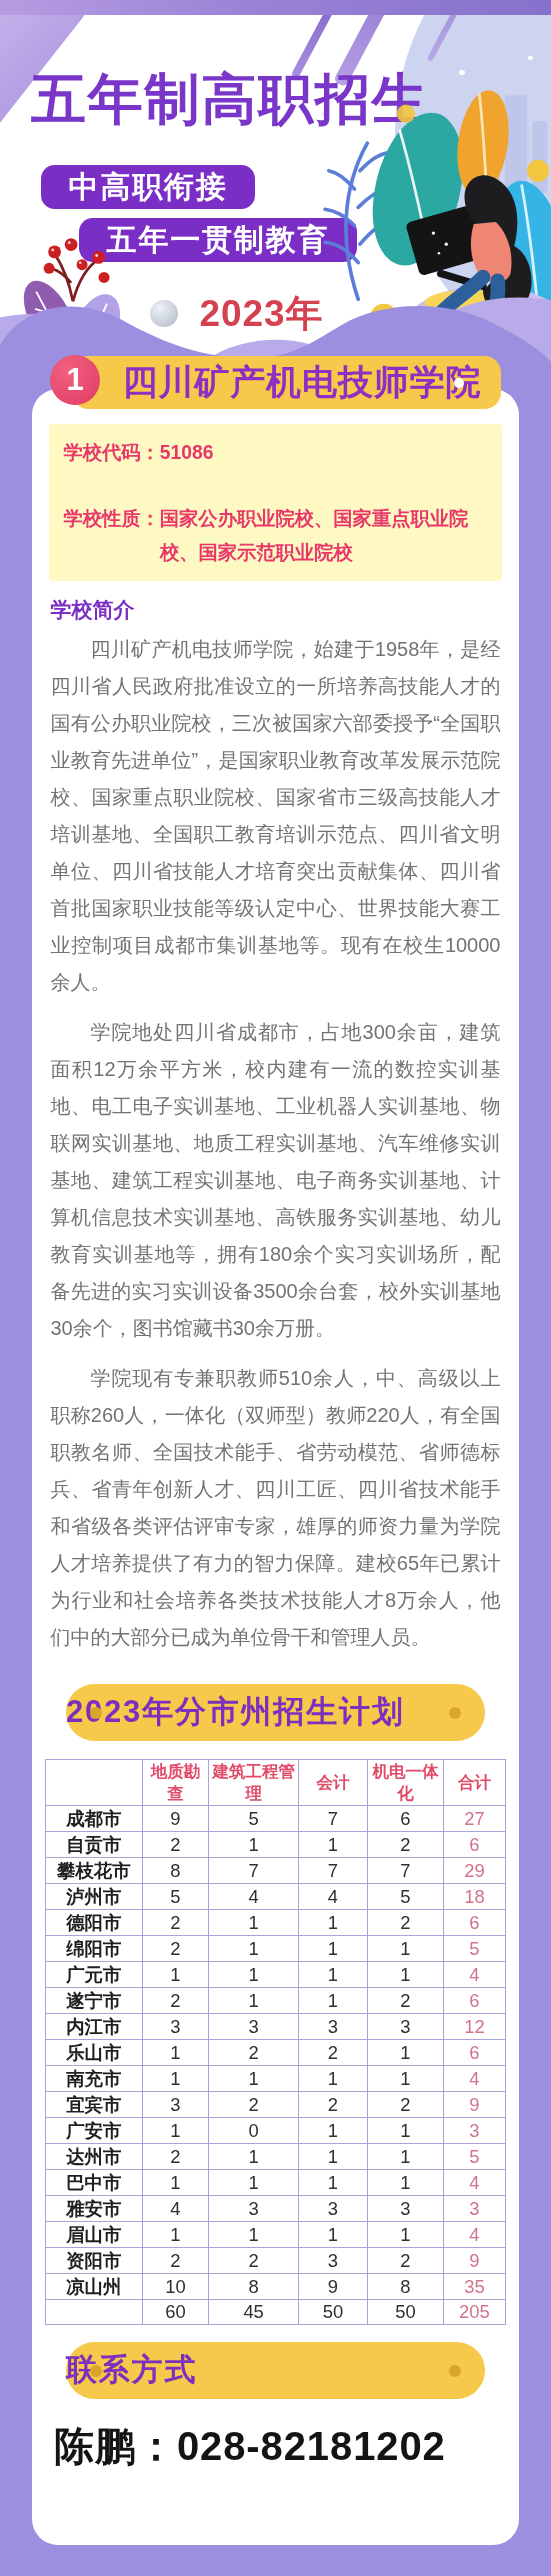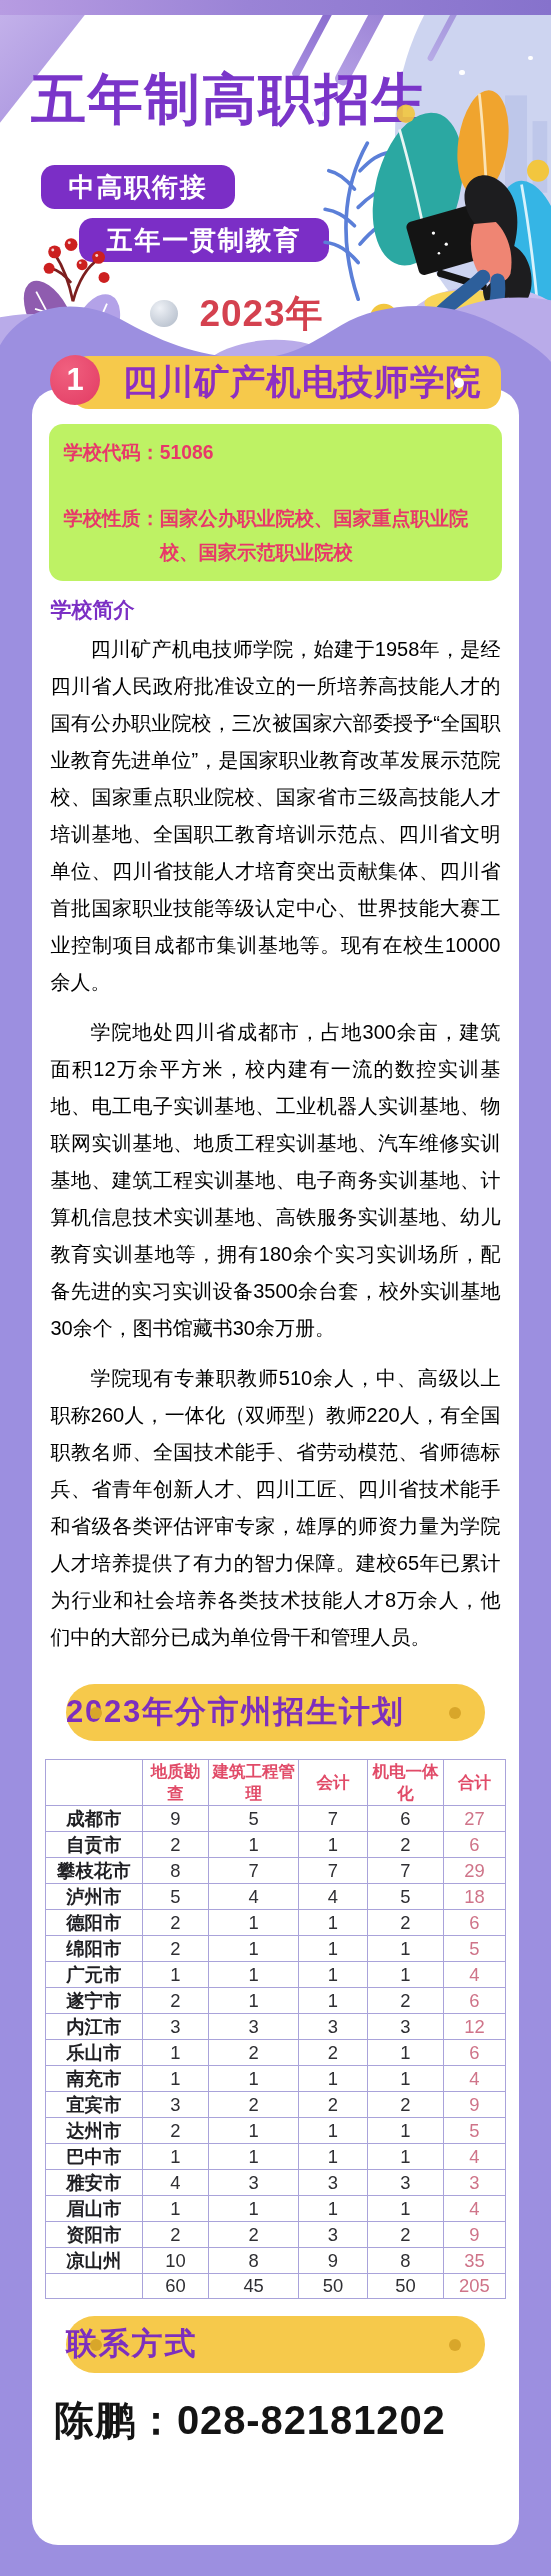--- a/index.html
+++ b/index.html
@@ -24,21 +24,21 @@
               clip-path:polygon(0 0,100% 0,0 100%);}
   .blob{position:absolute;left:395px;top:-138px;width:514px;height:514px;border-radius:50%;
         background:#cdd4f0;}
   .streak{position:absolute;background:linear-gradient(#7e5fc8,#a890e0);border-radius:5.5px;}
   .streak.s1{left:314px;top:-33px;width:8.3px;height:101px;transform:rotate(28deg);}
   .streak.s2{left:360px;top:-42px;width:13.8px;height:118px;transform:rotate(28deg);opacity:.85;}
   .streak.s3{left:443px;top:-22px;width:6.4px;height:72px;transform:rotate(28deg);opacity:.6;}
   .snow{position:absolute;border-radius:50%;background:#fff;}
   .hero-title{position:absolute;left:31px;top:48px;width:423px;
               font-size:55px;font-weight:700;letter-spacing:1.8px;color:#7a35c9;}
-  .pill{position:absolute;background:#7b2ec6;color:#fff;font-weight:700;font-size:26px;
+  .pill{position:absolute;background:#7b2ec6;color:#fff;font-weight:700;font-size:30px;
         line-height:44px;padding:0 27.6px;border-radius:13.8px;letter-spacing:1.8px;}
   .pill.p1{left:41px;top:150px;}
   .pill.p2{left:79px;top:203px;}
   .year-row{position:absolute;left:150px;top:274px;display:flex;align-items:center;gap:22px;}
   .ball{width:27.6px;height:27.6px;border-radius:50%;
         background:radial-gradient(circle at 35% 30%,#eef1f6,#aeb8c6);}
   .year-text{font-size:37px;font-weight:800;color:var(--year-red);letter-spacing:0.9px;}
   .leaves-svg{position:absolute;left:18.4px;top:222px;}
   .girl-svg{position:absolute;left:303px;top:18.4px;}
 
@@ -52,25 +52,25 @@
   .sec1-name{font-size:35px;font-weight:800;color:#8d2fc2;letter-spacing:0.9px;padding-left:31px;}
   .sec1-dot{position:absolute;right:37px;top:22px;width:10px;height:10px;border-radius:50%;background:#fff;}
   .num-badge{position:absolute;left:50px;top:355px;width:50px;height:50px;z-index:9;border-radius:50%;
              background:radial-gradient(circle at 35% 30%,#f0607f,#e23b63);
              color:#fff;font-size:31px;font-weight:800;
              display:flex;align-items:center;justify-content:center;}
 
   
   .card{position:absolute;left:32px;top:389px;width:487px;height:2156px;z-index:7;
         background:#fff;border-radius:26px;padding:35px 13px 0;}
-  .info-block{margin:0 3.7px;background:#bef264;border-radius:14px;padding:12px 14.7px;}
+  .info-block{margin:0 3.7px;background:#fef9c3;border-radius:4px;padding:12px 14.7px;}
   .info-line{font-size:19.3px;font-weight:700;color:var(--info-pink);line-height:1.75;}
   .info-line.hang{padding-left:5em;text-indent:-5em;margin-top:32px;}
   .intro-h{margin:14.7px 5.5px 7.3px;font-size:21px;font-weight:800;color:var(--accent-purple);}
-  .para{margin:0 5.5px;font-size:20px;color:#000000;line-height:37px;
+  .para{margin:0 5.5px;font-size:20px;color:#737373;line-height:37px;
         text-align:justify;text-indent:2em;}
   .para + .para{margin-top:13px;}
 
   
   .mid-banner{position:relative;width:419px;height:57px;margin:27.6px auto 0;
               background:var(--banner-yellow);border-radius:28.5px;
               display:flex;align-items:center;justify-content:flex-start;}
   .mid-banner .label{font-size:31px;font-weight:800;color:#7d2fbe;letter-spacing:1.8px;}
   .gold-dot{position:absolute;top:23px;width:12px;height:12px;border-radius:50%;background:#d8a62a;}
   .gold-dot.l{left:24px;} .gold-dot.r{right:24px;}
@@ -331,20 +331,28 @@
           </tr>
           <tr>
             <td class="city">宜宾市</td>
             <td class="num">3</td>
             <td class="num">2</td>
             <td class="num">2</td>
             <td class="num">2</td>
             <td class="total">9</td>
           </tr>
           <tr>
+            <td class="city">广安市</td>
+            <td class="num">1</td>
+            <td class="num">0</td>
+            <td class="num">1</td>
+            <td class="num">1</td>
+            <td class="total">3</td>
+          </tr>
+          <tr>
             <td class="city">达州市</td>
             <td class="num">2</td>
             <td class="num">1</td>
             <td class="num">1</td>
             <td class="num">1</td>
             <td class="total">5</td>
           </tr>
           <tr>
             <td class="city">巴中市</td>
             <td class="num">1</td>

